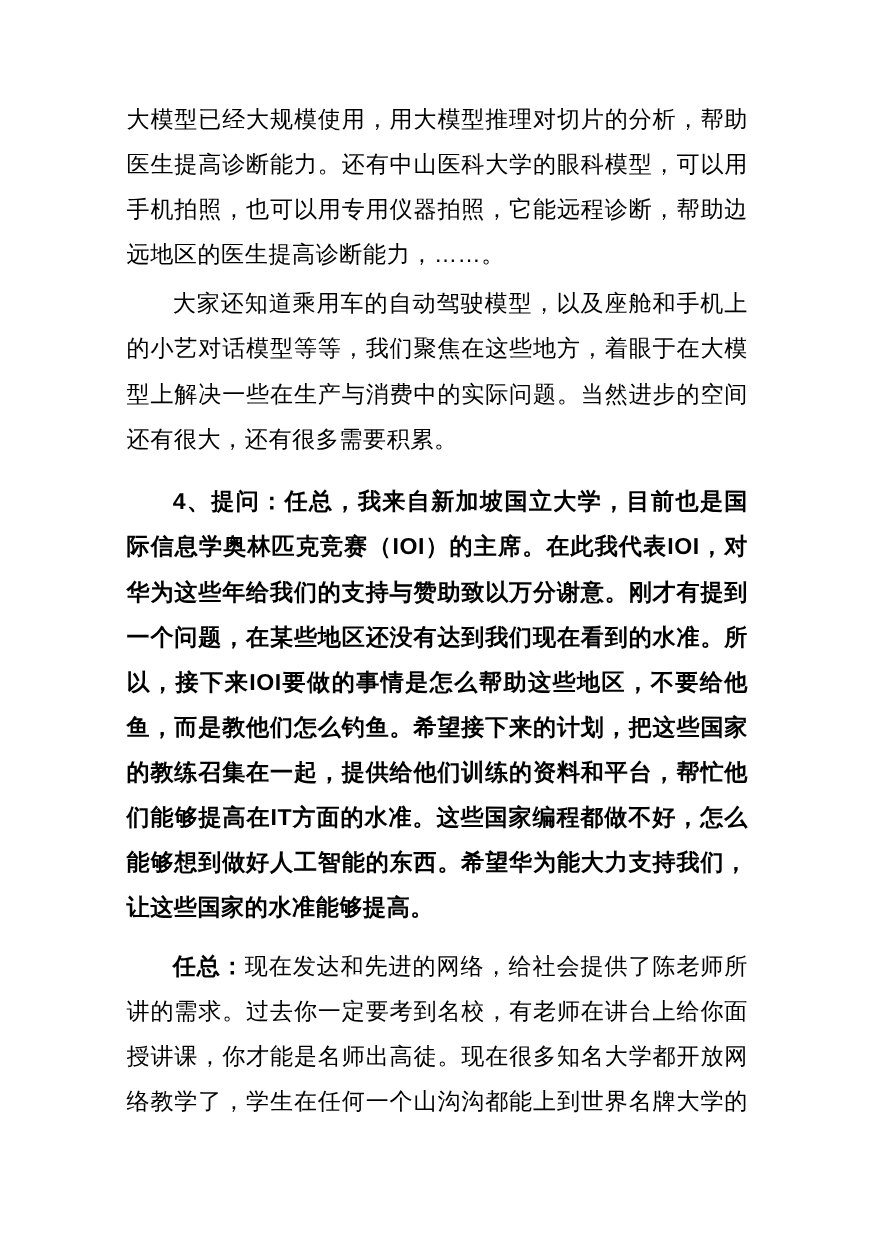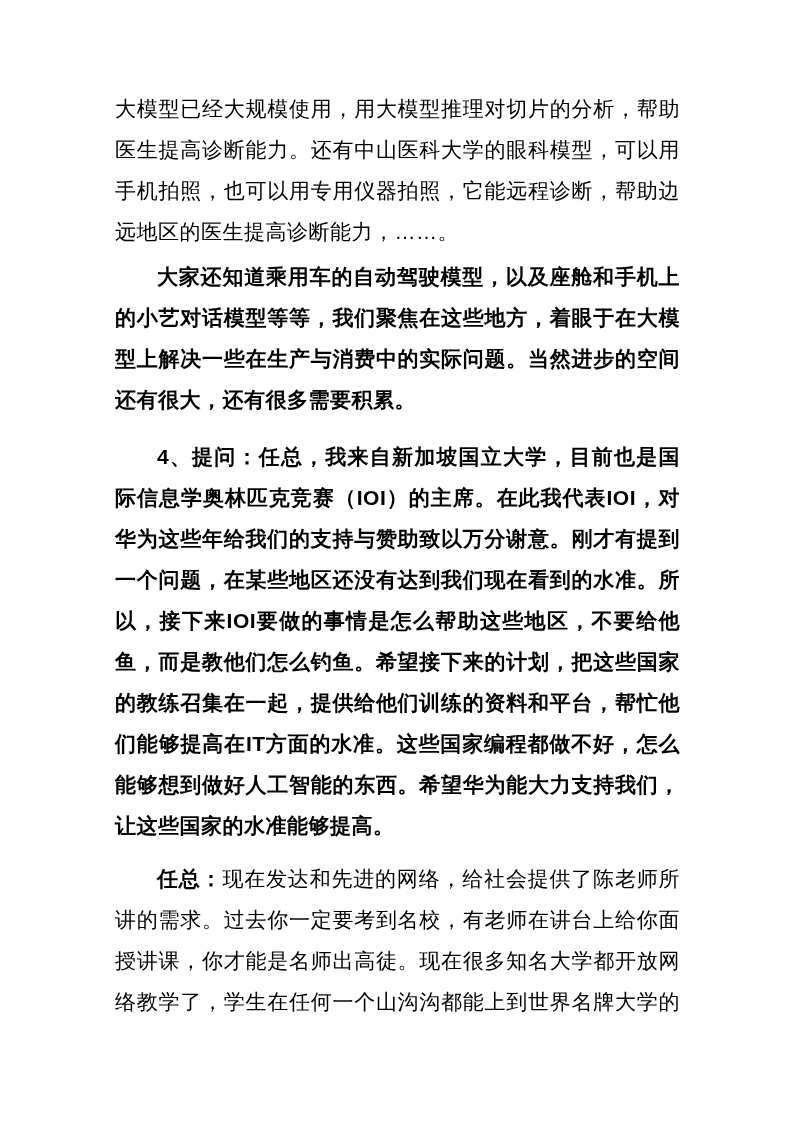--- a/index.html
+++ b/index.html
@@ -34,21 +34,20 @@
     text-indent: 2em;
   }
   .para.bold {
     font-weight: 700;
   }
   .para .speaker {
     font-weight: 700;
   }
   .para.gap-large {
     margin-bottom: 16px;
-    font-weight: bold;
   }
   .para.gap-medium {
     margin-bottom: 14px;
   }
   .para.last {
     margin-bottom: 0;
     font-family: Liberation Mono, monospace;
   }
   .footer {
     position: absolute;

